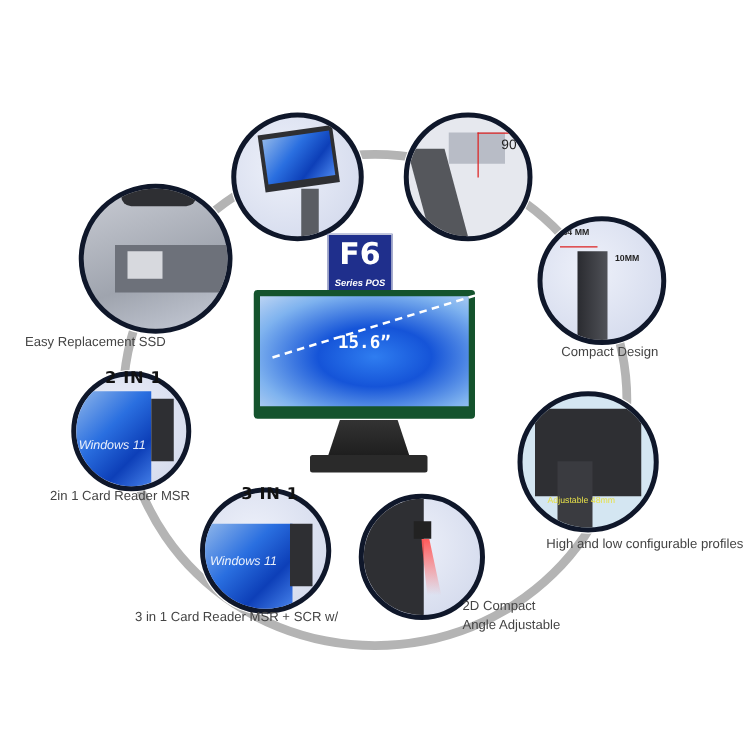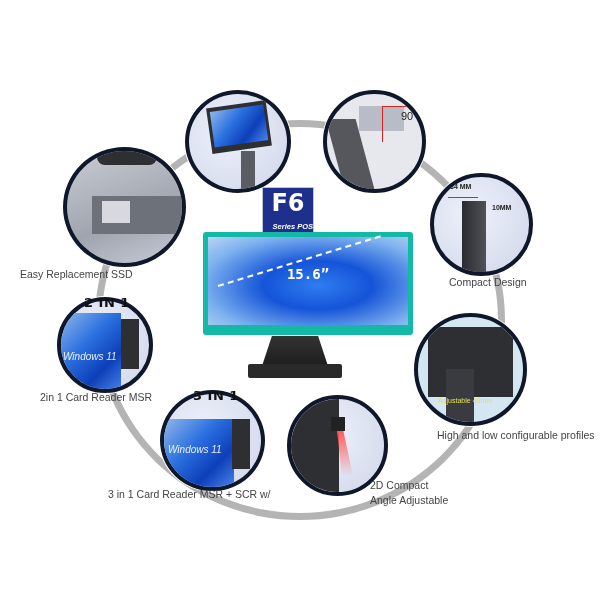--- a/index.html
+++ b/index.html
@@ -6,22 +6,22 @@
   body { width:600px; height:600px; background:#ffffff; position:relative; overflow:hidden; font-family:"Liberation Sans", sans-serif; }
   .ring { position:absolute; left:95px; top:120px; width:410px; height:400px; border-radius:50%; border:7px solid #b4b4b4; box-sizing:border-box; }
   .bubble { position:absolute; border-radius:50%; overflow:hidden; background:radial-gradient(circle at 40% 40%, #eef1fa 0%, #cfd6ea 100%); border:4px solid #0f172a; box-shadow:0 0 0 1px #fff; }
   .label { position:absolute; font-size:10.5px; color:#444; line-height:15px; white-space:nowrap; }
   .tag { position:absolute; font-weight:bold; font-size:13px; color:#111; letter-spacing:0.5px; font-family:"DejaVu Sans", sans-serif; }
   .win-screen { position:absolute; background:linear-gradient(135deg,#8fb6ea 0%,#2a6fe0 40%,#0d3fb8 70%,#4a86ee 100%); }
   .win-text { position:absolute; color:#fff; font-style:italic; font-size:10px; font-family:"Liberation Sans", sans-serif; opacity:.9; }
   .dark { position:absolute; background:#2e2f33; }
   .logo { position:absolute; left:262px; top:187px; width:50px; height:45px; background:#1f2f8c; border:1px solid #c0c4d8; }
   .logo .f6 { position:absolute; top:0; left:0; width:100%; text-align:center; color:#ffffff; font-weight:bold; font-size:24px; line-height:30px; font-family:"DejaVu Sans", sans-serif; }
-  .logo .sub { position:absolute; bottom:2px; width:100%; text-align:right; color:#fff; font-style:italic; font-weight:bold; font-size:7.5px; }
-  .monitor { position:absolute; left:203px; top:232px; width:210px; height:103px; background:#14b8a6; border-radius:3px; }
+  .logo .sub { position:absolute; bottom:2px; width:100%; text-align:center; color:#fff; font-style:italic; font-weight:bold; font-size:7.5px; }
+  .monitor { position:absolute; left:203px; top:232px; width:177px; height:103px; background:#14532d; border-radius:3px; }
   .monitor .scr { position:absolute; left:5px; top:5px; right:5px; bottom:10px; background:radial-gradient(ellipse at 55% 55%, #2f7df0 0%, #1554d8 35%, #7fb3ef 75%, #bcd4f3 100%); }
   .monitor .size { position:absolute; left:50%; top:42%; transform:translate(-50%,-50%); color:#fff; font-weight:bold; font-size:14px; font-family:"DejaVu Sans Mono", monospace; }
   .monitor .diag { position:absolute; left:10px; top:48px; width:170px; border-top:2px dashed #fff; transform:rotate(-17deg); transform-origin:left center; }
   .stand-neck { position:absolute; left:262px; top:336px; width:66px; height:30px; background:linear-gradient(#333,#1d1d1d); clip-path:polygon(15% 0,85% 0,100% 100%,0 100%); }
   .stand-base { position:absolute; left:248px; top:364px; width:94px; height:14px; background:#2a2a2a; border-radius:2px; }
 </style>
 </head>
 <body>
 
 <div class="ring"></div>

